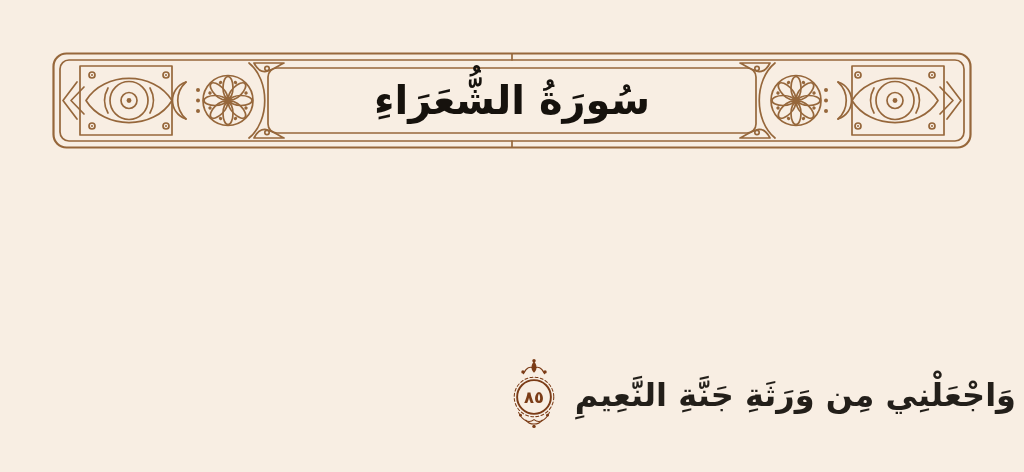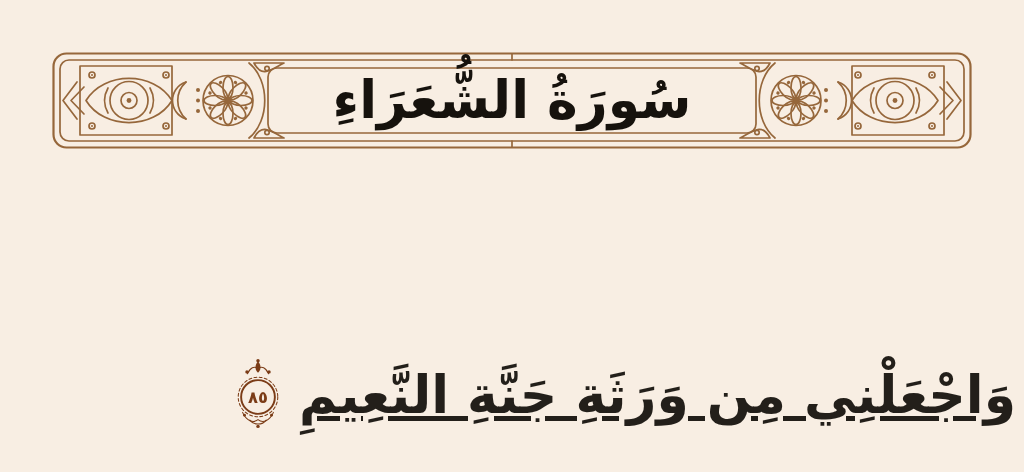--- a/index.html
+++ b/index.html
@@ -30,21 +30,21 @@
   .band svg { display: block; width: 100%; height: 100%; }
   .orn-line { stroke: var(--ornament); fill: none; stroke-width: 1.7; stroke-linecap: round; stroke-linejoin: round; }
   .orn-thick { stroke-width: 2.2; }
   .orn-dot { fill: var(--ornament); stroke: none; }
   .surah-title {
     position: absolute;
     left: 268px; top: 66px;
     width: 488px; height: 68px;
     display: flex; align-items: center; justify-content: center;
     direction: rtl;
-    font-size: 52px; font-weight: bold;
+    font-size: 40px; font-weight: bold;
     color: var(--title-color);
     white-space: nowrap;
   }
   
   .bismillah {
     position: absolute;
     left: 0; top: 208px;
     width: 100%; height: 92px;
     display: flex; align-items: center; justify-content: center;
     direction: rtl;
@@ -55,25 +55,24 @@
   
   .verse-row {
     position: absolute;
     top: 348px; right: 8px;
     height: 96px;
     display: flex; align-items: center;
     direction: rtl;
     gap: 14px;
   }
   .verse-text {
-    font-size: 52px; font-weight: bold;
+    font-size: 32px; font-weight: bold;
     color: var(--verse-color);
     white-space: nowrap;
     line-height: 1.1;
-    text-decoration: underline;
   }
   .medallion { width: 54px; height: 78px; flex: 0 0 auto; }
   .med-line { stroke: var(--medallion); fill: none; stroke-width: 2; stroke-linecap: round; }
   .med-thin { stroke-width: 1.1; }
   .med-fill { fill: var(--medallion); stroke: none; }
   .med-num {
     fill: var(--medallion);
     font-family: "DejaVu Sans", sans-serif;
     font-size: 17px; font-weight: bold;
     text-anchor: middle;

